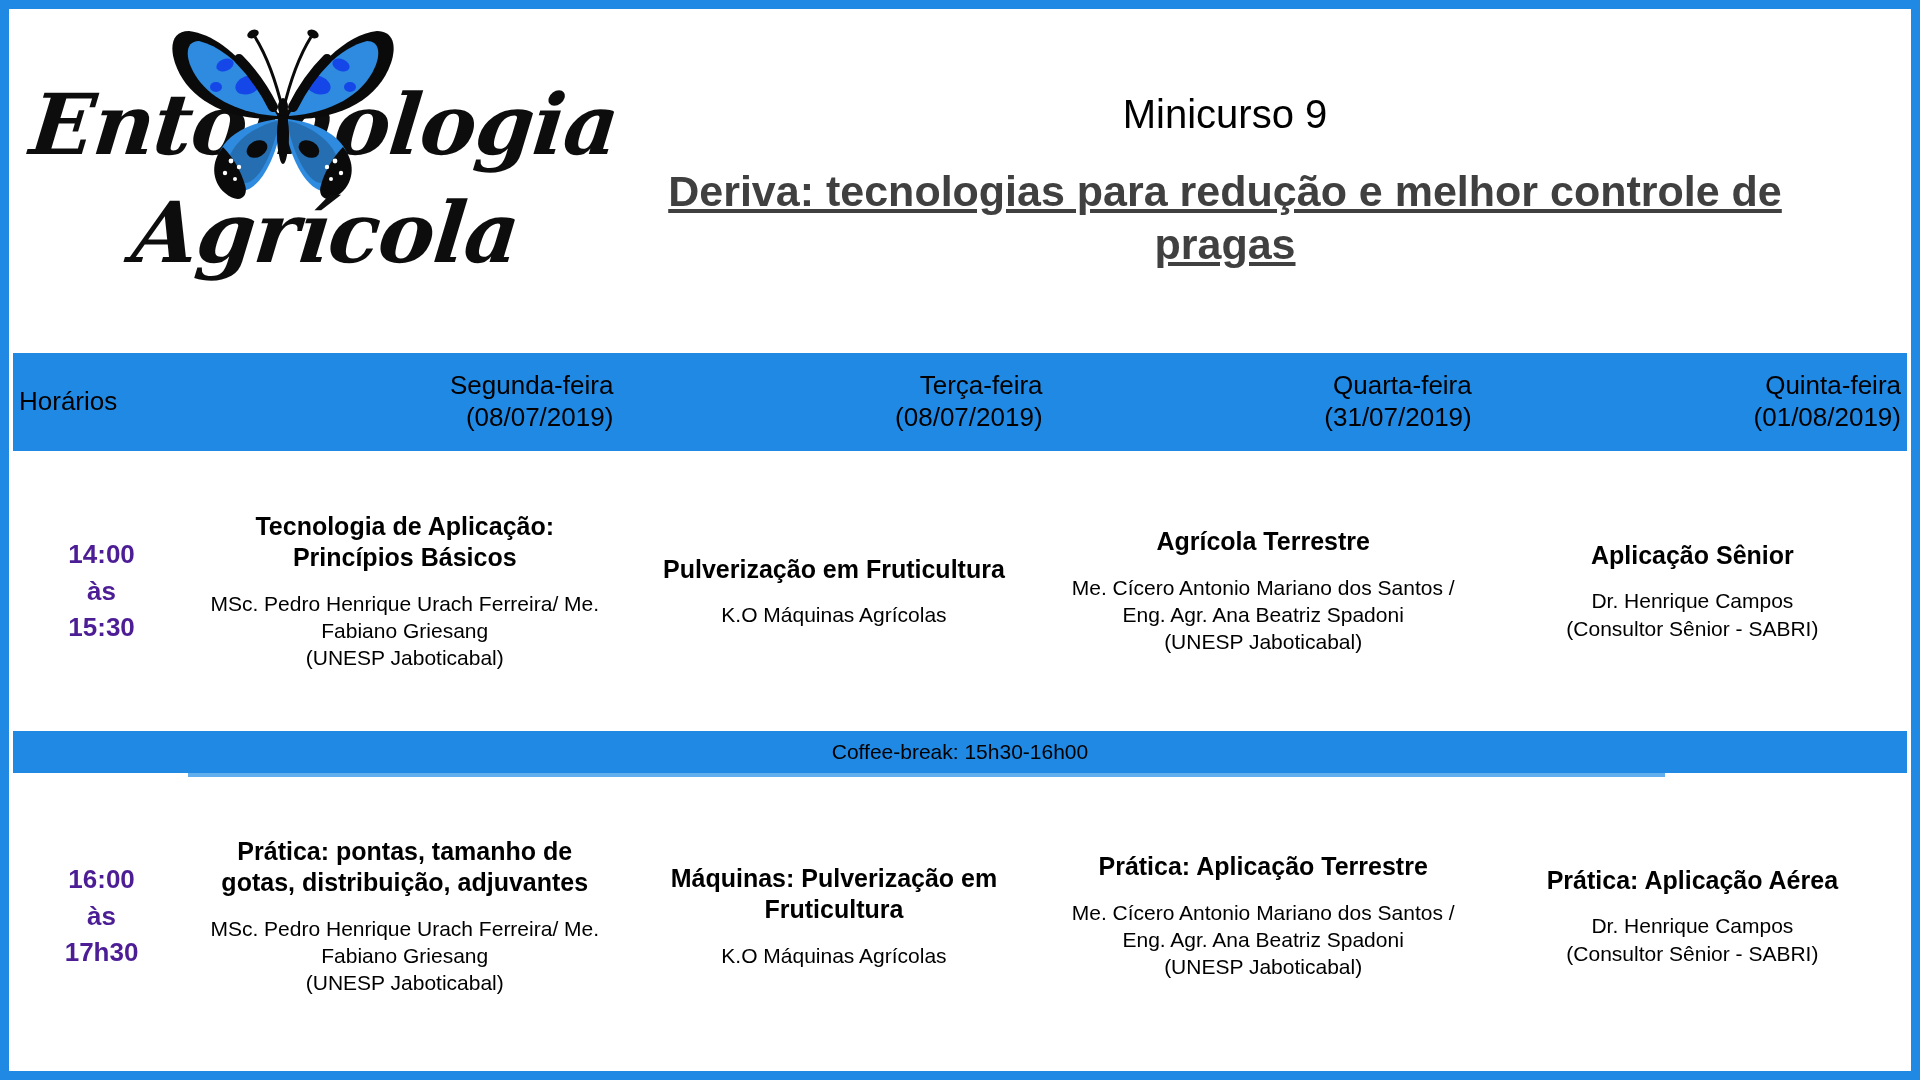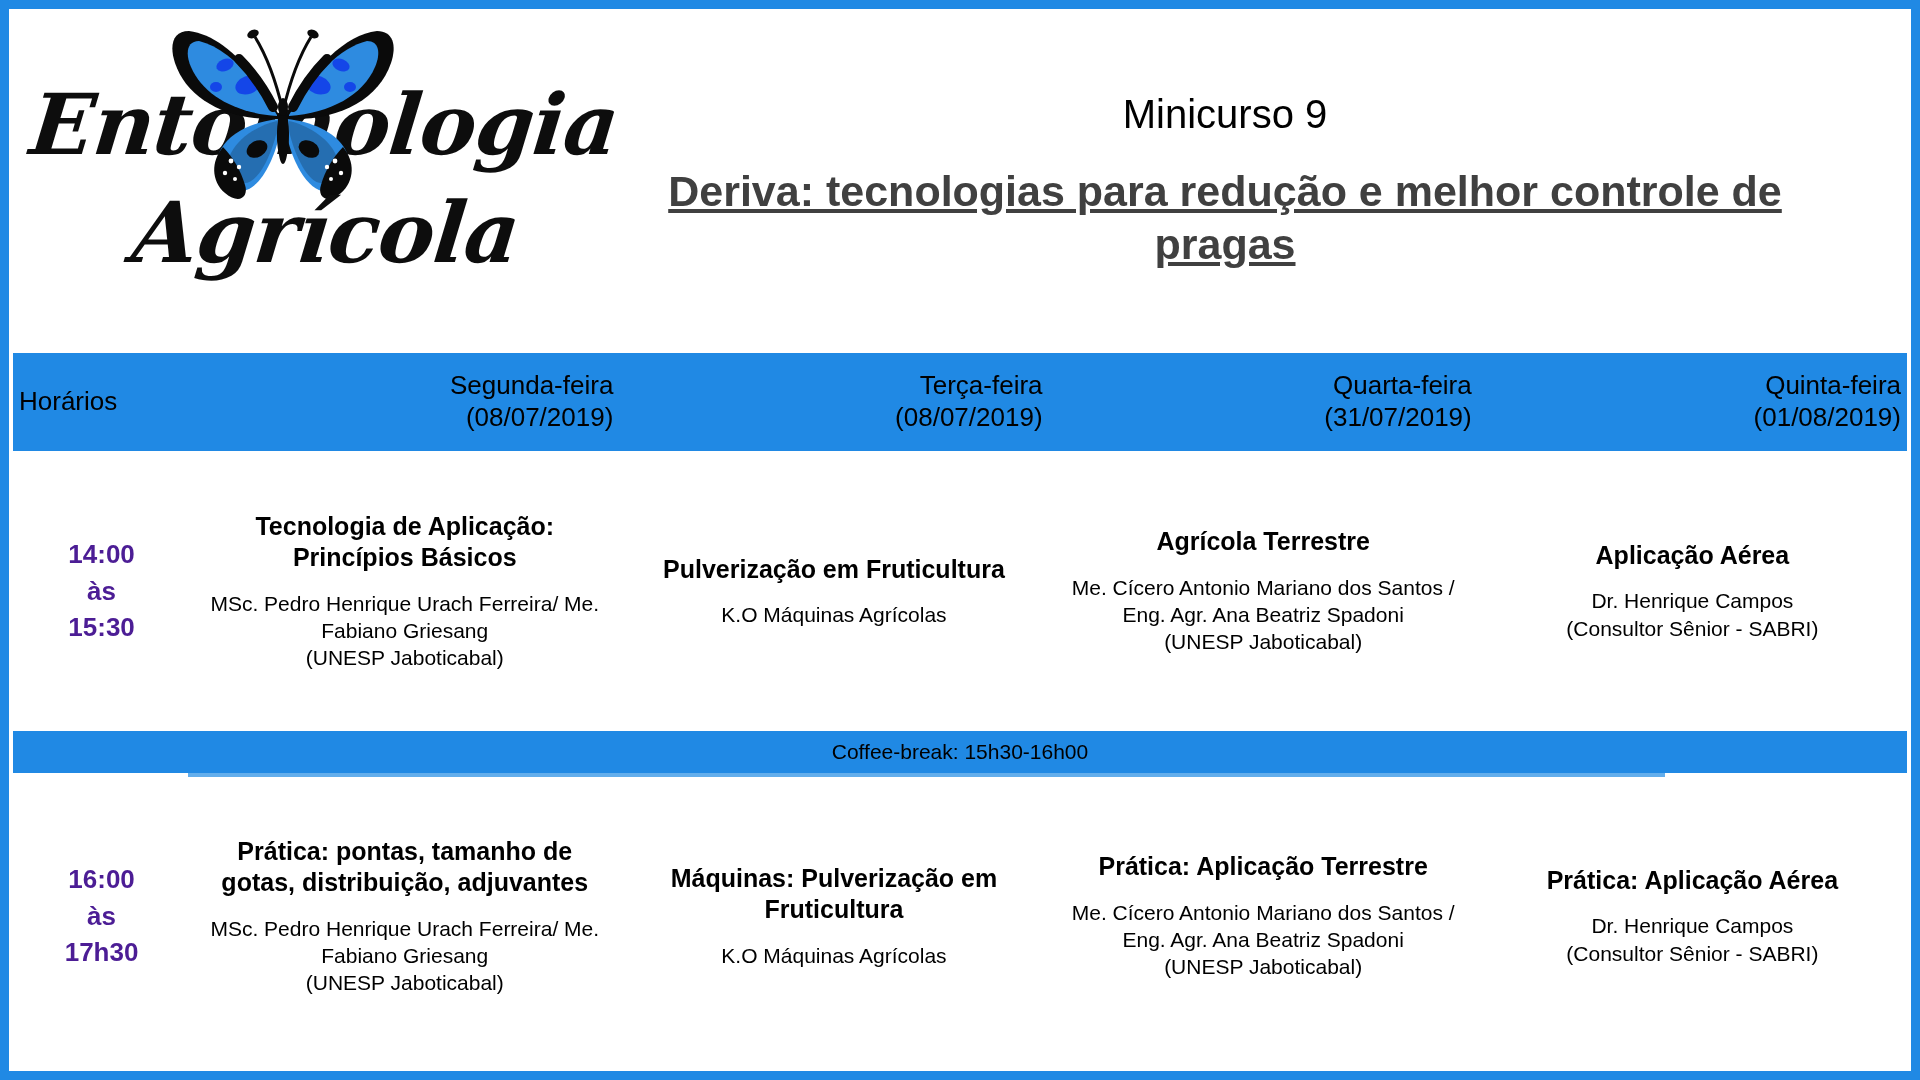--- a/index.html
+++ b/index.html
@@ -299,21 +299,21 @@
           <td>
             <p class="session-title">Pulverização em Fruticultura</p>
             <p class="session-speaker">K.O Máquinas Agrícolas</p>
           </td>
           <td>
             <p class="session-title">Agrícola Terrestre</p>
             <p class="session-speaker">Me. Cícero Antonio Mariano dos Santos / Eng. Agr. Ana Beatriz Spadoni
 (UNESP Jaboticabal)</p>
           </td>
           <td>
-            <p class="session-title">Aplicação Aérea</p>
+            <p class="session-title">Aplicação Sênior</p>
             <p class="session-speaker">Dr. Henrique Campos
 (Consultor Sênior - SABRI)</p>
           </td>
         </tr>
       </tbody>
     </table>
 
     <div class="break-band">
       <span class="break-label">Coffee-break: 15h30-16h00</span>
       <span class="break-underline"></span>

